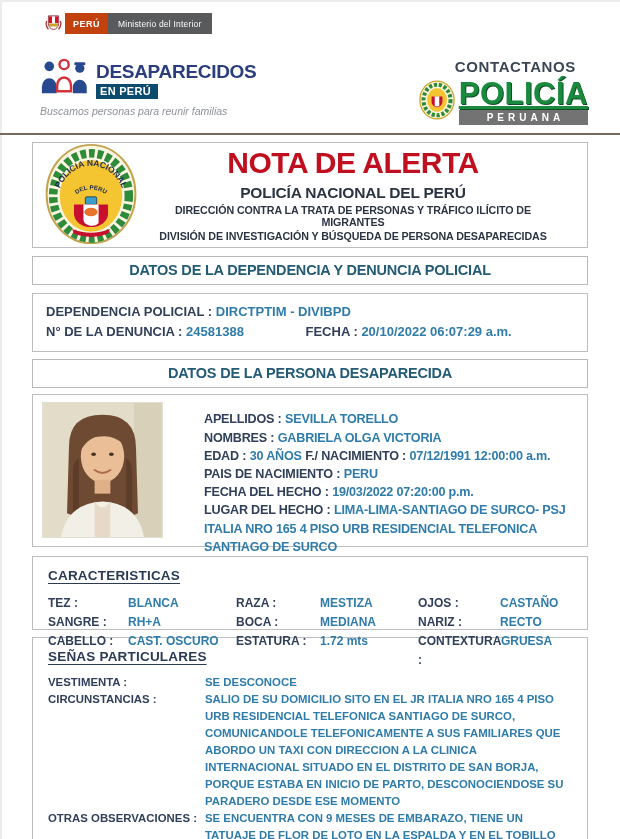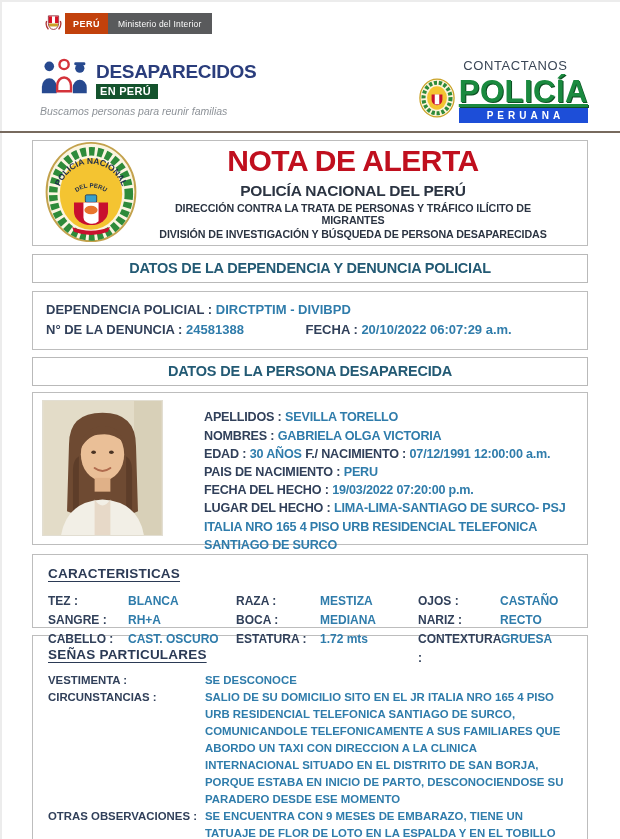--- a/index.html
+++ b/index.html
@@ -16,31 +16,31 @@
   .gob-gray { background:#595a5c; color:#fdfdfd; font-size:8.5px;
               display:flex; align-items:center; padding:0 10px; letter-spacing:.2px; }
 
   
   .header-row { display:flex; justify-content:space-between; align-items:flex-start;
                 margin:24px 32px 0 40px; }
   .brand { display:flex; flex-direction:column; }
   .brand-top { display:flex; align-items:flex-end; }
   .brand-text { margin-left:6px; }
   .brand-title { color:#2a3d7c; font-weight:800; font-size:19px; letter-spacing:-0.3px; line-height:1; }
-  .brand-sub { display:inline-block; background:#14532d; color:#fff; font-weight:bold;
+  .brand-sub { display:inline-block; background:#0c4a6e; color:#fff; font-weight:bold;
                font-size:11px; padding:1px 7px 2px 4px; margin-top:2px; letter-spacing:.3px; }
   .tagline { color:#8d9298; font-style:italic; font-size:10.5px; margin-top:6px; }
 
   .contact { display:flex; flex-direction:column; align-items:center; margin-top:0; }
-  .contact-heading { font-size:13px; font-weight:normal; color:#3a4656; letter-spacing:.6px; margin-bottom:4px;margin-left:24px; }
+  .contact-heading { font-size:15px; font-weight:bold; color:#3a4656; letter-spacing:.6px; margin-bottom:4px;margin-left:24px; }
   .police-logo { display:flex; align-items:center; }
   .police-words { margin-left:4px; }
   .police-word { color:#1a8a3f; font-weight:800; font-size:31px; line-height:.95;
                  letter-spacing:.5px; text-shadow:1px 1px 0 #0d4f23;text-decoration:underline; }
-  .police-sub { background:#1d4ed8; color:#fff; font-weight:bold; font-size:10px;
+  .police-sub { background:#737373; color:#fff; font-weight:bold; font-size:10px;
                 letter-spacing:4px; text-align:center; padding:2px 2px 2px 6px; margin-top:2px; }
 
   .divider { height:2px; background:#776a5e; margin:8px 0 0 0; width:100%; }
 
   
   .content { padding:0 32px; }
   .box { border:1px solid #bdbdbd; background:#fff; }
   .section-bar { border:1px solid #b9b9b9; text-align:center; color:#235a74;
                  font-weight:bold; font-size:14.5px; padding:5px 4px 6px; letter-spacing:-0.2px; }
   .k { color:#31405a; font-weight:bold; }

